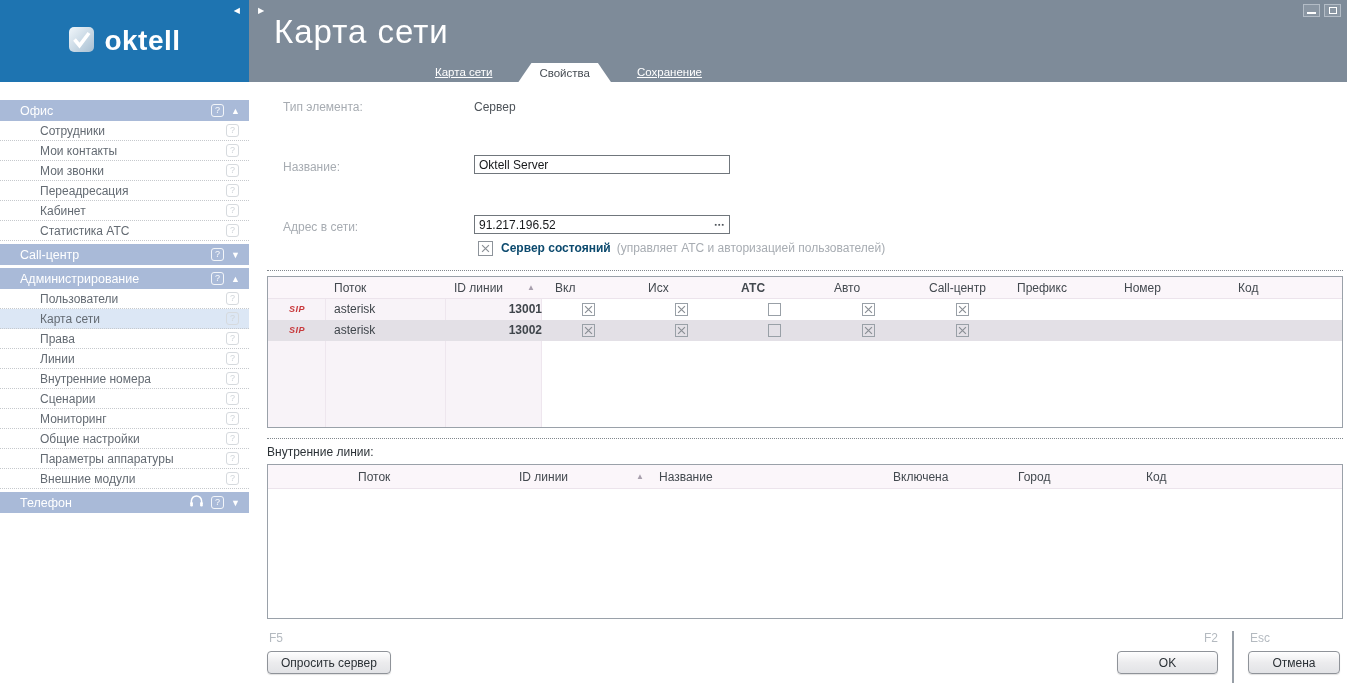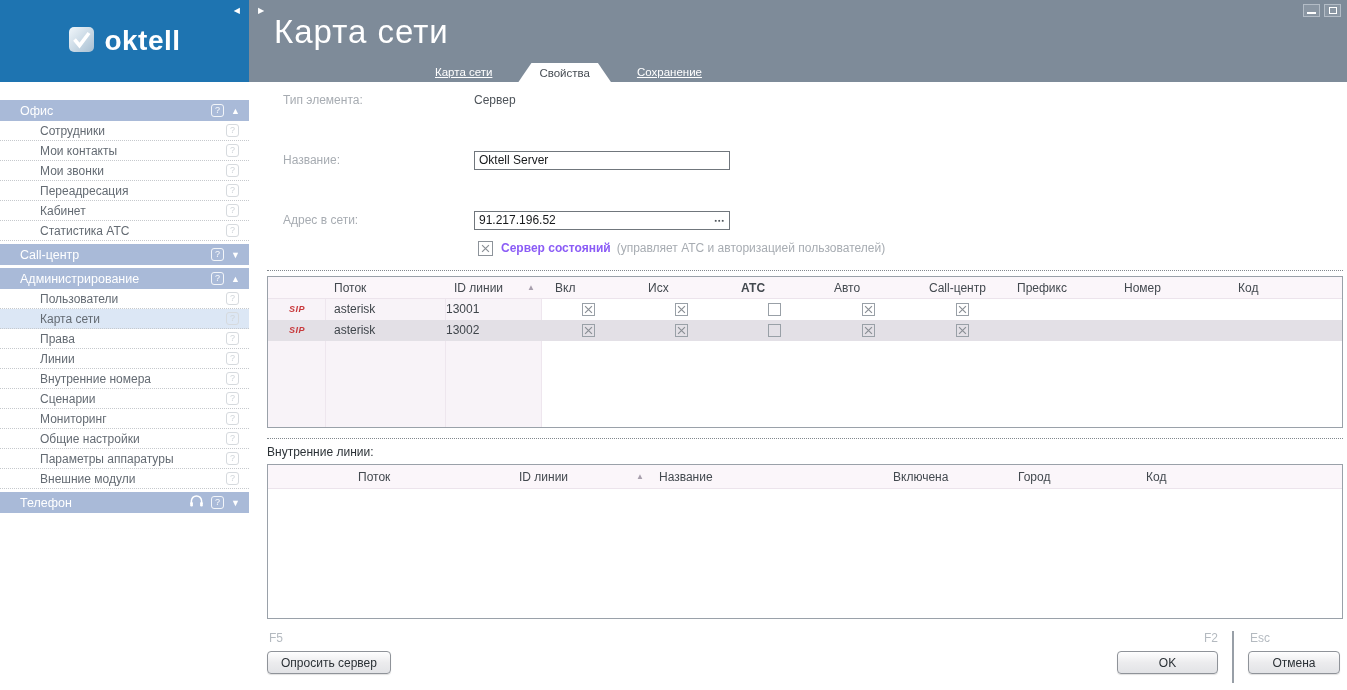--- a/index.html
+++ b/index.html
@@ -40,36 +40,36 @@
   .glyph-max { width:8px; height:7px; border:1.5px solid #fff; }
   .tabs { position:absolute; bottom:0; left:186px; display:flex; align-items:flex-end; gap:26px; }
   .tab-link { color:#fff; font-size:11.5px; text-decoration:underline; padding-bottom:4px; cursor:pointer; white-space:nowrap; }
   .tab-active { background:#fff; color:#474d54; font-size:11.5px; height:19px; line-height:20px;
                 padding:0 21px; clip-path:polygon(13px 0, calc(100% - 13px) 0, 100% 100%, 0 100%);
                 cursor:default; white-space:nowrap; }
 
   
   .content { flex:1; background:#fff; padding:0 4px 0 18px; overflow:hidden; }
   .sec-title { font-size:12px; font-weight:bold; color:#2c3237; margin-top:15px; }
-  .form-row { display:flex; align-items:center; height:28px;margin-top:32px; }
+  .form-row { display:flex; align-items:flex-end; height:28px;margin-top:32px; }
   .form-row:first-of-type { margin-top:4px; }
   .f-label { width:207px; padding-left:16px; font-size:12px; color:#a7acb2; flex-shrink:0; }
   .f-static { font-size:12px; color:#4d5359; }
   .tbox { height:19px; border:1px solid #70767c; font-size:12px; color:#17191b; padding:0 4px;
           font-family:inherit; background:#fff; }
   .w-name { width:256px; }
   .w-desc { width:calc(100% - 222px); }
   .addr-wrap { position:relative; width:256px; }
   .addr-wrap .tbox { width:100%; padding-right:26px; }
   .ellipsis-btn { position:absolute; right:5px; top:50%; transform:translateY(-50%); border:none;
                   background:transparent; font-size:7px; letter-spacing:1px; color:#4e545a; cursor:pointer; }
   .cb-row { display:flex; align-items:center; height:24px; margin-left:211px; margin-top:2px; }
   .cbox { width:15px; height:15px; border:1px solid #8d939a; display:inline-flex; align-items:center;
           justify-content:center; background:#fff; margin-right:8px; cursor:pointer; flex-shrink:0; }
-  .cb-label { font-size:12px; font-weight:bold; color:#8b5cf6; margin-right:6px; }
+  .cb-label { font-size:12px; font-weight:bold; color:#0c4a6e; margin-right:6px; }
   .cb-note { font-size:12px; color:#a7acb2; }
   .dotted-sep { border-top:1px dotted #81878d; margin-top:10px; }
   .tbl-label { font-size:12px; color:#2c3237; margin-top:6px; }
 
   .dtable { border:1px solid #9aa1a9; margin-top:5px; background:#fff; overflow:hidden; }
   .dtable.ext { height:152px; }
   .dtable.int { height:155px; }
   .thead { display:flex; background:#fbf6fa; border-bottom:1px solid #ece4ec; }
   .ext .thead { height:22px; }
   .int .thead { height:24px; }
@@ -83,21 +83,21 @@
       #f8f3f8 0,#f8f3f8 57px,#eee6ee 57px,#eee6ee 58px,
       #f8f3f8 58px,#f8f3f8 177px,#eee6ee 177px,#eee6ee 178px,
       #f8f3f8 178px,#f8f3f8 273px,#eee6ee 273px,#eee6ee 274px,#fff 274px); }
   .int .tbody { height:129px; background:#fff; }
   .tr { display:flex; height:21px; cursor:default; }
   .tr.alt { background:#e3e0e6; }
   .td { font-size:12px; color:#3f454b; line-height:21px; padding-left:8px; flex-shrink:0;
         white-space:nowrap; overflow:hidden; }
   .td.sip { padding:0; display:flex; align-items:center; justify-content:center;
             color:#c8393c; font-size:9px; font-weight:bold; font-style:italic; letter-spacing:.5px; }
-  .td.num { padding:0; text-align:left; }
+  .td.num { padding:0; text-align:right;font-weight:bold; }
   .td.check { padding:0; display:flex; align-items:center; justify-content:center; }
   .cb { width:13px; height:13px; border:1px solid #99a0a7; display:inline-flex; align-items:center;
         justify-content:center; cursor:pointer; }
 
   
   .footer { display:flex; align-items:flex-start; margin-top:7px; padding-top:5px; }
   .btn-group { display:flex; flex-direction:column; }
   .hotkey { font-size:12px; color:#b4bac0; margin-bottom:6px; padding-left:2px; }
   .btn { height:23px; border:1px solid #8f9399; border-radius:4px; font-size:12px; color:#2b3136;
          background:linear-gradient(180deg,#fefefe,#ececee 50%,#e2e3e6);

